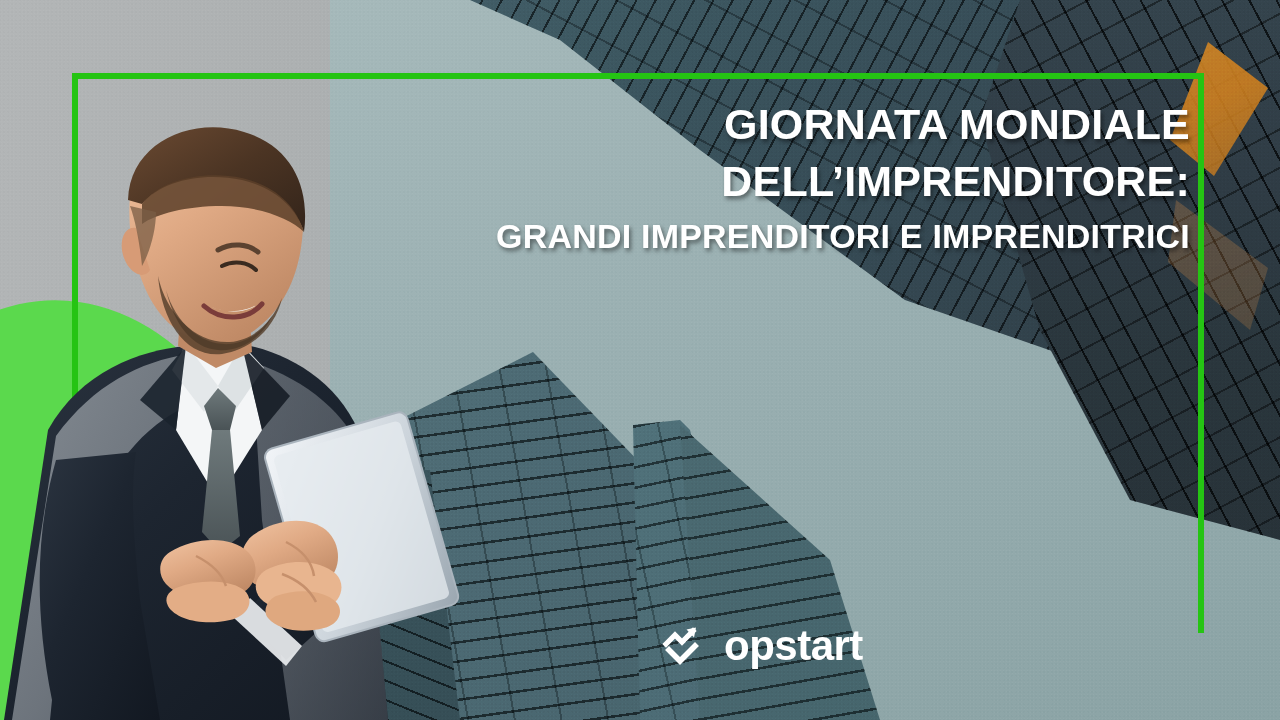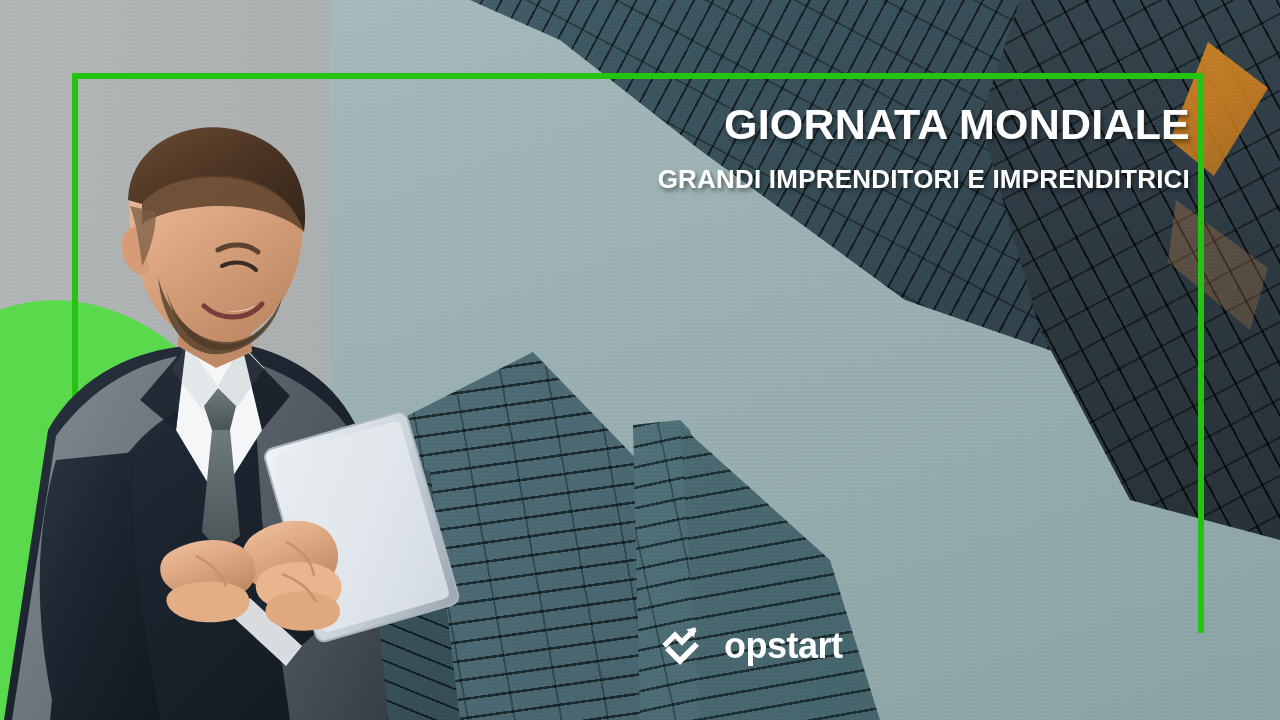--- a/index.html
+++ b/index.html
@@ -122,32 +122,32 @@
     position:absolute;right:90px;top:96px;width:780px;
     text-align:right;color:#fff;
     text-shadow:2px 3px 4px rgba(0,0,0,.45);
     letter-spacing:.2px;
   }
   .h-big{
     font-size:43px;line-height:57px;font-weight:800;
     font-family:"Liberation Sans",sans-serif;
   }
   .h-small{
-    font-size:26px;line-height:52px;font-weight:800;
+    font-size:34px;line-height:52px;font-weight:800;
     font-family:"Liberation Sans",sans-serif;
   }
 
   
   .logo{
     position:absolute;left:662px;top:622px;
     display:flex;align-items:center;gap:14px;
   }
   .logo-mark{width:48px;height:48px;flex:none;}
   .logo-word{
-    color:#fff;font-size:36px;font-weight:700;letter-spacing:-.5px;
+    color:#fff;font-size:42px;font-weight:700;letter-spacing:-.5px;
     font-family:"Liberation Sans",sans-serif;line-height:1;
   }
 </style>
 </head>
 <body>
 
 <div id="stage">
 
   <div class="layer bg-grey"></div>
   <div class="layer bg-sky"></div>
@@ -271,20 +271,21 @@
                C 214 526, 186 520, 178 506 C 174 498, 178 492, 186 488 Z" fill="#e3ad86"></path>
 
       <path d="M296 442 C 312 450, 322 462, 324 476" stroke="#c6906c" stroke-width="2.5" fill="none"></path>
       <path d="M292 474 C 308 480, 320 490, 326 502" stroke="#c6906c" stroke-width="2.5" fill="none"></path>
       <path d="M206 456 C 222 464, 232 474, 236 486" stroke="#c6906c" stroke-width="2.5" fill="none"></path>
     </svg>
   </div>
 
   <div class="headline">
     <div class="h-big">GIORNATA MONDIALE</div>
+    <div class="h-big">DELL’IMPRENDITORE:</div>
     <div class="h-small">GRANDI IMPRENDITORI E IMPRENDITRICI</div>
   </div>
 
   <div class="logo">
     <span class="logo-mark">
       <svg viewBox="0 0 48 48" xmlns="http://www.w3.org/2000/svg" aria-hidden="true">
 
         <path d="M4 22 L13 13 L20 20 L31 9" fill="none" stroke="#ffffff" stroke-width="5.2" stroke-linecap="square" stroke-linejoin="miter"></path>
         <path d="M24.5 7.5 L34 5.5 L32 15.5 Z" fill="#ffffff"></path>
 

